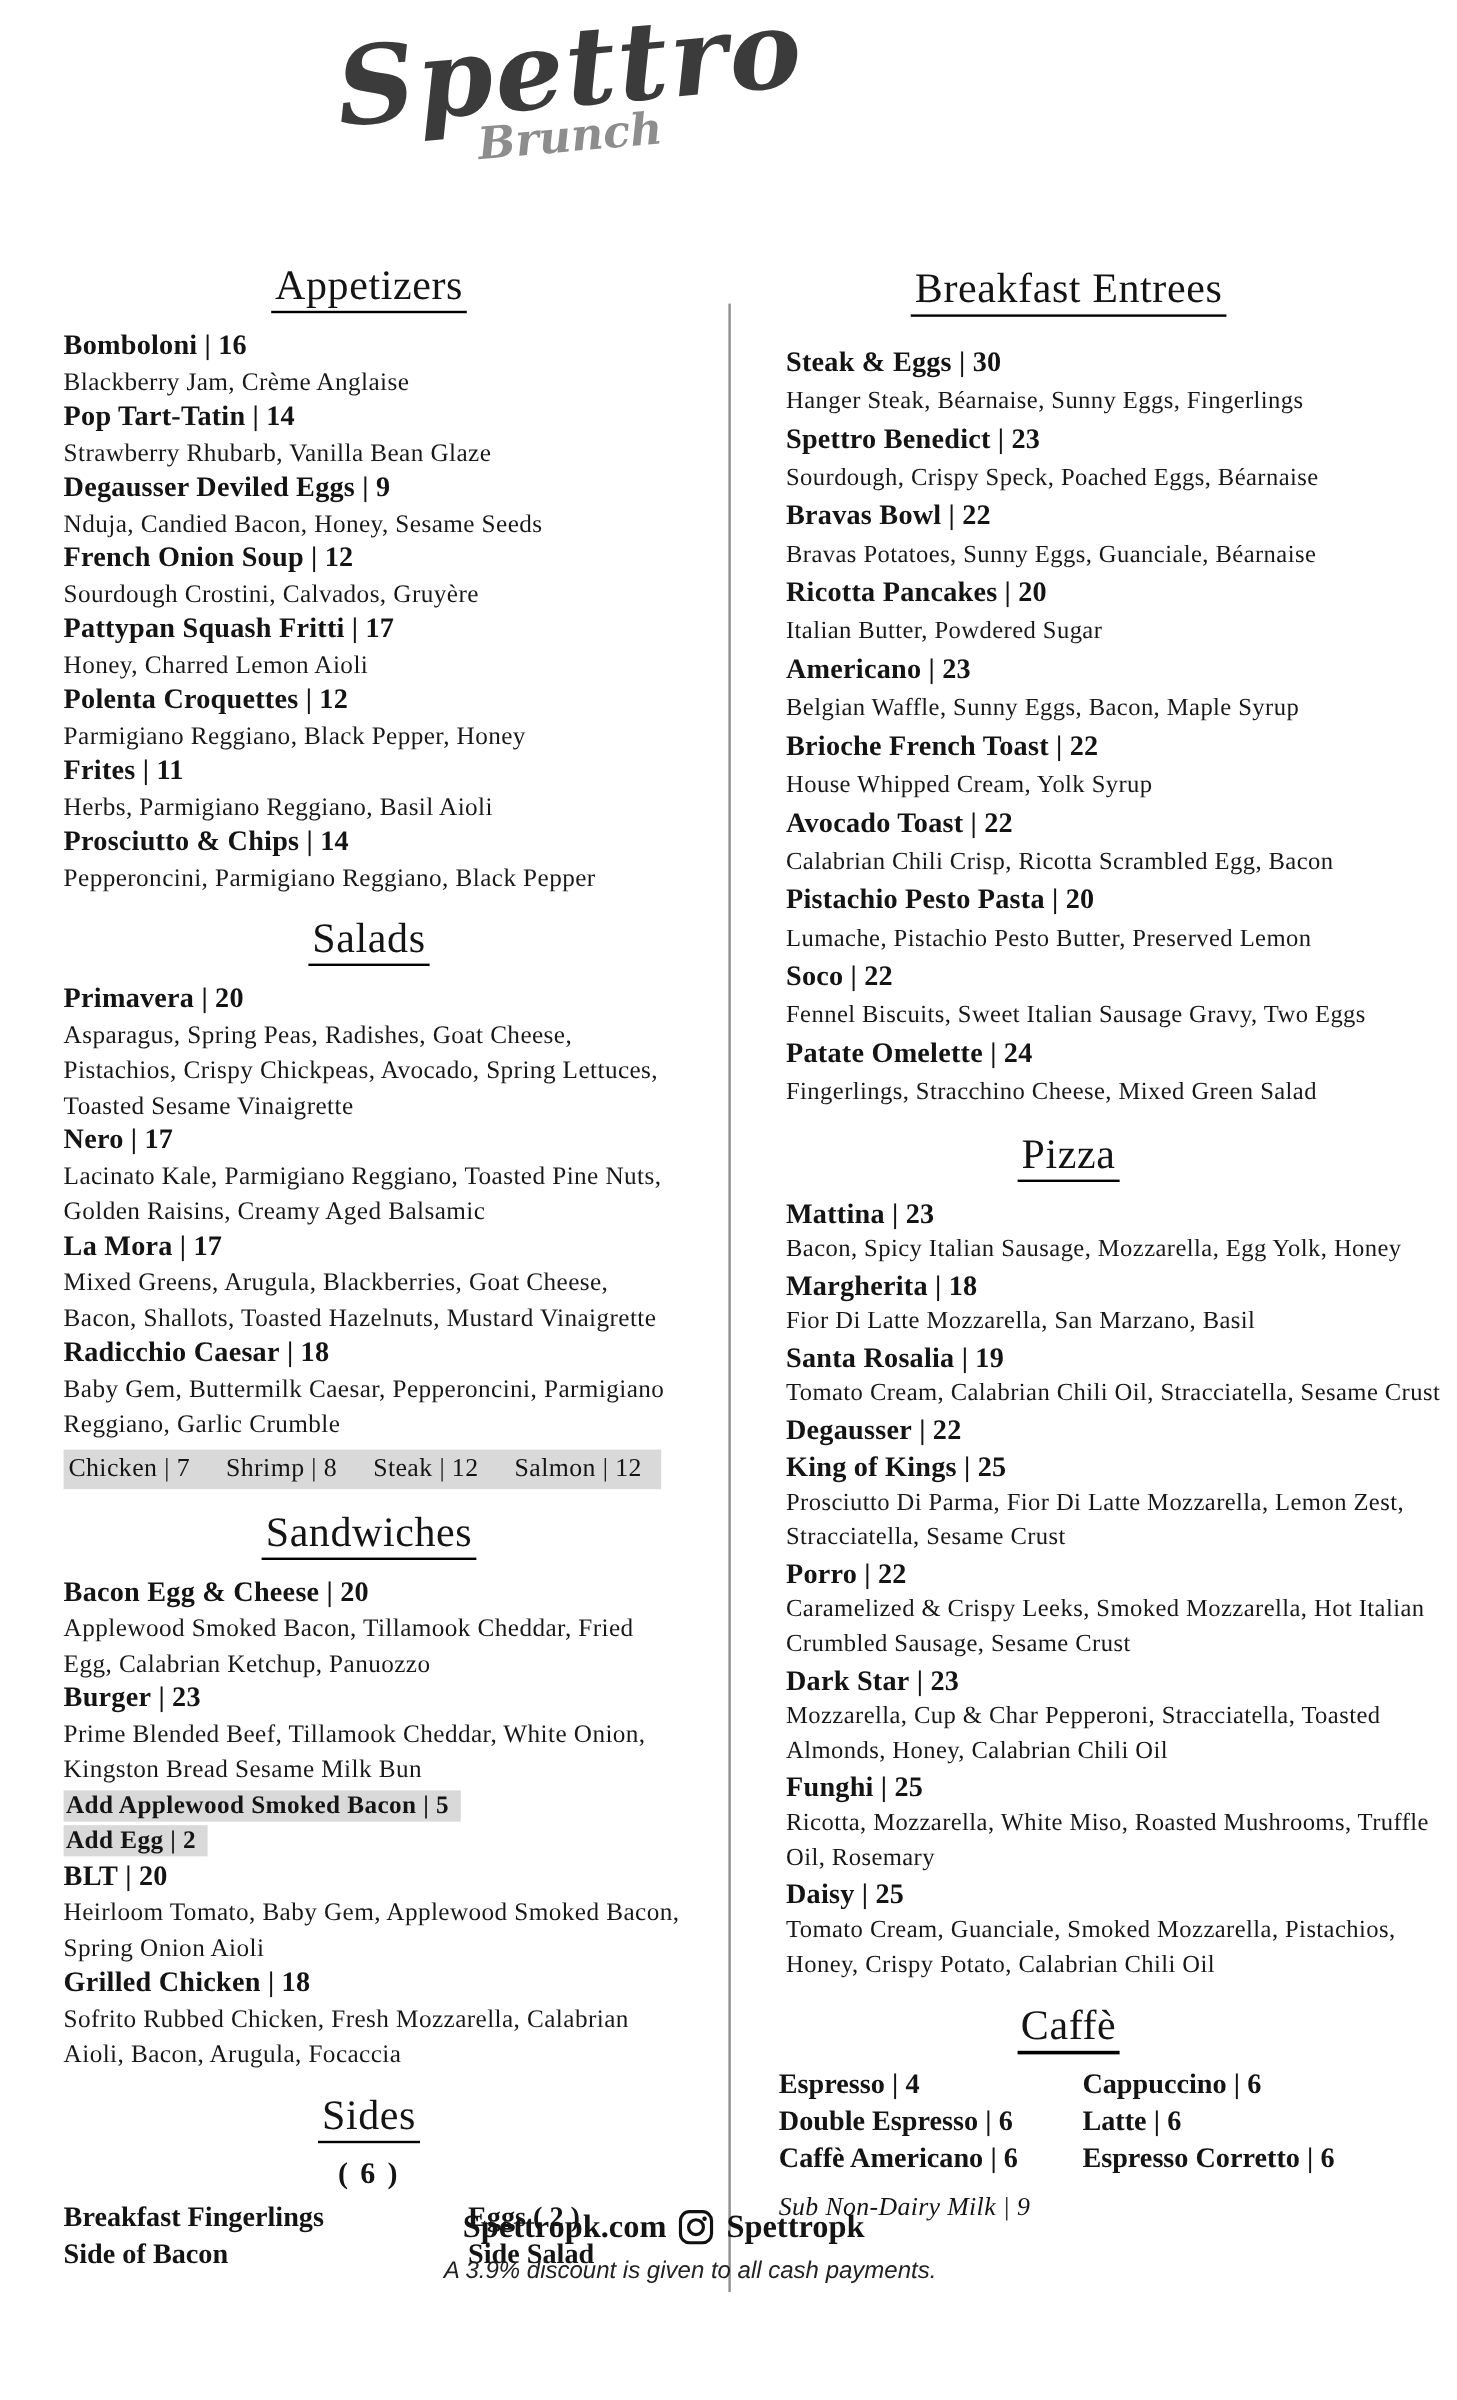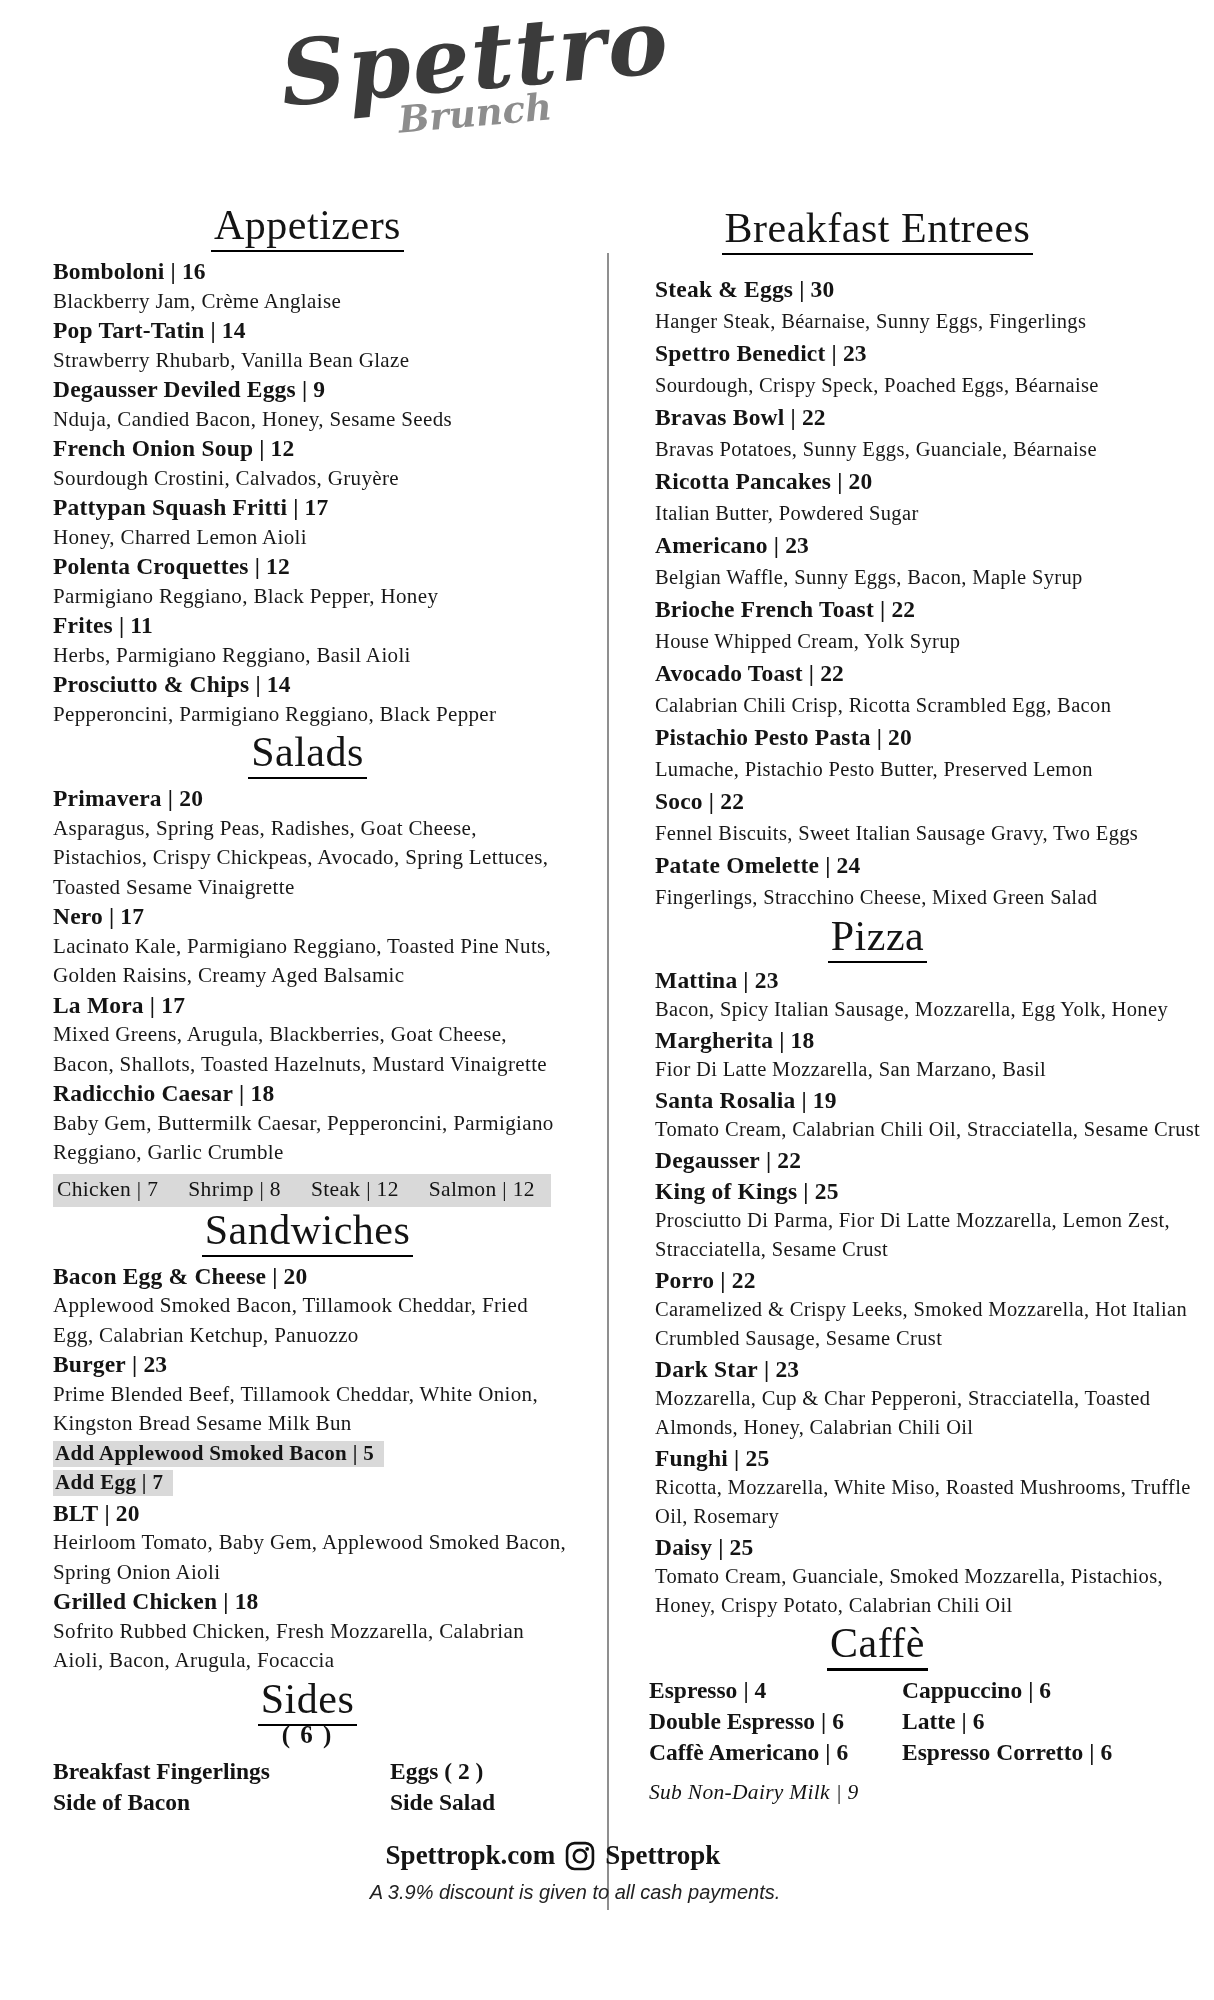--- a/index.html
+++ b/index.html
@@ -14,21 +14,21 @@
               font-size:37px;color:#8d8d8d;transform:rotate(-5deg);margin-top:-14px;}
 
   
   .divider{position:absolute;left:607px;top:253px;width:2px;height:1657px;background:#8f8f8f;}
 
   
   .col{position:absolute;}
   .col-left{left:45px;top:202px;width:525px;}
   .col-right{left:647px;top:205px;width:555px;}
 
-  h2.sec-title{margin:3px;text-align:center;font-weight:normal;font-size:42px;line-height:40px;letter-spacing:0.5px;}
+  h2.sec-title{margin:16px;text-align:center;font-weight:normal;font-size:35px;line-height:40px;letter-spacing:0.5px;}
   .col-right h2.sec-title{width:455px;}
   .underlined{border-bottom:2.5px solid #000;padding:0 3px 2px;}
   .caffe-title{font-weight:bold;font-size:42px;line-height:48px;}
   .caffe-title .underlined{border-bottom:3.5px solid #000;}
 
   .mt20{margin-top:20px;} .mt16{margin-top:16px;} .mt10{margin-top:10px;}
   .mt8{margin-top:8px;} .mt4{margin-top:4px;}
 
   .items{padding-left:8px;margin-top:12px;}
   .item-name{font-size:23.5px;line-height:29.5px;font-weight:bold;letter-spacing:0.2px;}
@@ -210,21 +210,21 @@
 
   </div>
 
   <div class="menu-item">
     <div class="item-name">
       <span>Burger</span><span class="sep">|</span><span>23</span>
     </div>
     <div class="item-desc">Prime Blended Beef, Tillamook Cheddar, White Onion, Kingston Bread Sesame Milk Bun</div>
     <div class="extras">
               <div class="extra-line">Add Applewood Smoked Bacon | 5</div>
-              <div class="extra-line">Add Egg | 7</div>
+              <div class="extra-line">Add Egg | 2</div>
             </div>
   </div>
 
   <div class="menu-item">
     <div class="item-name">
       <span>BLT</span><span class="sep">|</span><span>20</span>
     </div>
     <div class="item-desc">Heirloom Tomato, Baby Gem, Applewood Smoked Bacon, Spring Onion Aioli</div>
 
   </div>

